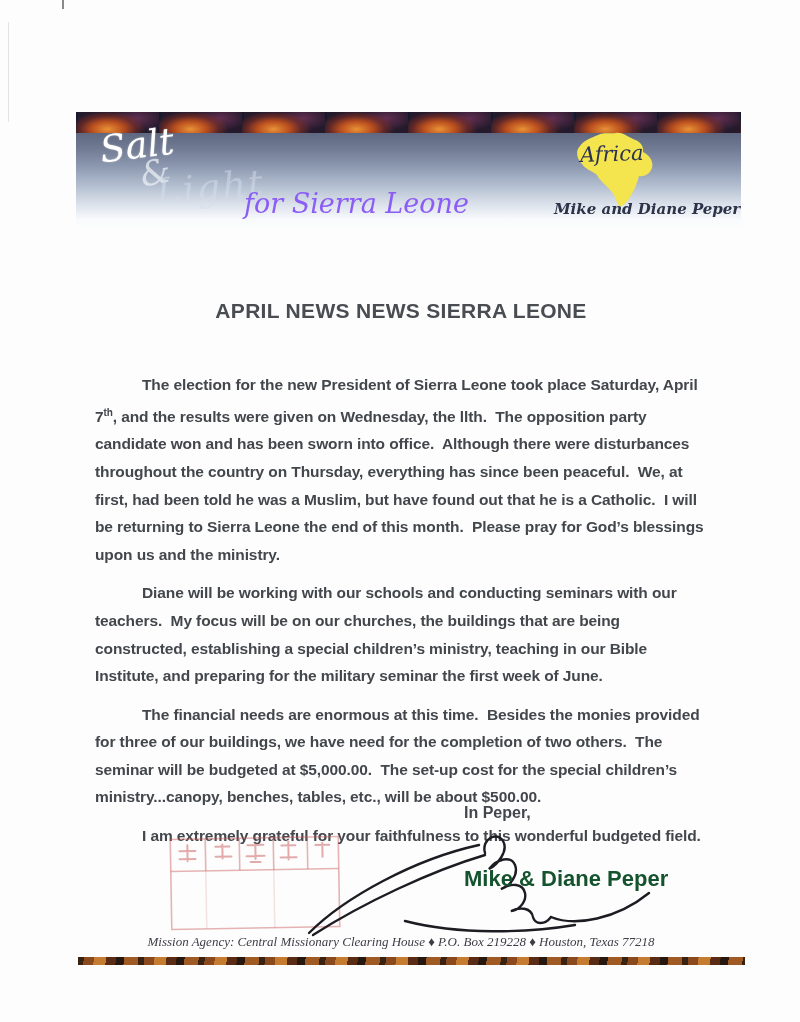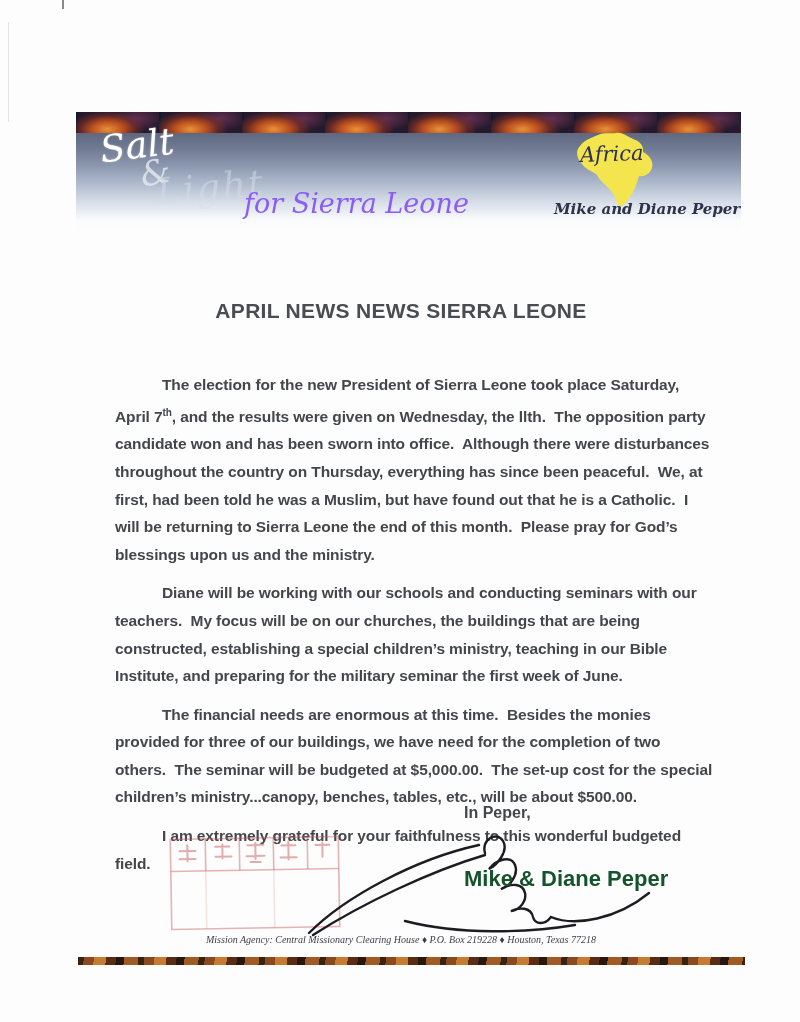--- a/index.html
+++ b/index.html
@@ -65,38 +65,38 @@
 
   
   .letter-title {
     position:absolute; left:96px; top:299px; width:610px; text-align:center;
     font-size:21px; font-weight:bold; color:#494d52; letter-spacing:.3px;
   }
   .letter-body { position:absolute; left:95px; top:371px; width:618px; }
   .letter-body p {
     white-space:pre-wrap; text-indent:47px;
     font-size:15.5px; font-weight:600; line-height:27.6px;
-    color:#43474c; letter-spacing:-0.1px; margin-bottom:11px;margin-left:20px;
+    color:#43474c; letter-spacing:-0.1px; margin-bottom:11px;
   }
   .letter-body sup { font-size:10px; vertical-align:super; }
   .valediction {
     position:absolute; left:464px; top:804px;
     font-size:16px; font-weight:600; color:#43474c;
   }
   .signatories {
     position:absolute; left:464px; top:866px;
     font-size:22px; font-weight:bold; color:#14532d;
   }
   .stamp { position:absolute; left:168px; top:832px; width:175px; height:102px; transform:rotate(-1deg); opacity:.8; }
   .signature { position:absolute; left:245px; top:825px; width:420px; height:115px; }
 
   
   .footer-agency {
     position:absolute; left:86px; top:934px; width:630px; text-align:center;
-    font-family:"Liberation Serif", serif; font-style:italic; font-size:10px; color:#3d3d47;
+    font-family:"Liberation Serif", serif; font-style:italic; font-size:13px; color:#3d3d47;
   }
   .footer-bar {
     position:absolute; left:78px; top:957px; width:667px; height:8px;
     background:repeating-linear-gradient(97deg,
       #3a2212 0 6px, #8a4a1e 6px 16px, #c57c31 16px 28px,
       #5a2c16 28px 38px, #27180f 38px 46px, #a05a24 46px 60px);
   }
   .footer-contact {
     position:absolute; left:86px; top:971px; width:630px; text-align:center;
     font-family:"Liberation Serif", serif; font-style:italic; font-size:13.5px; color:#3d3d47;

